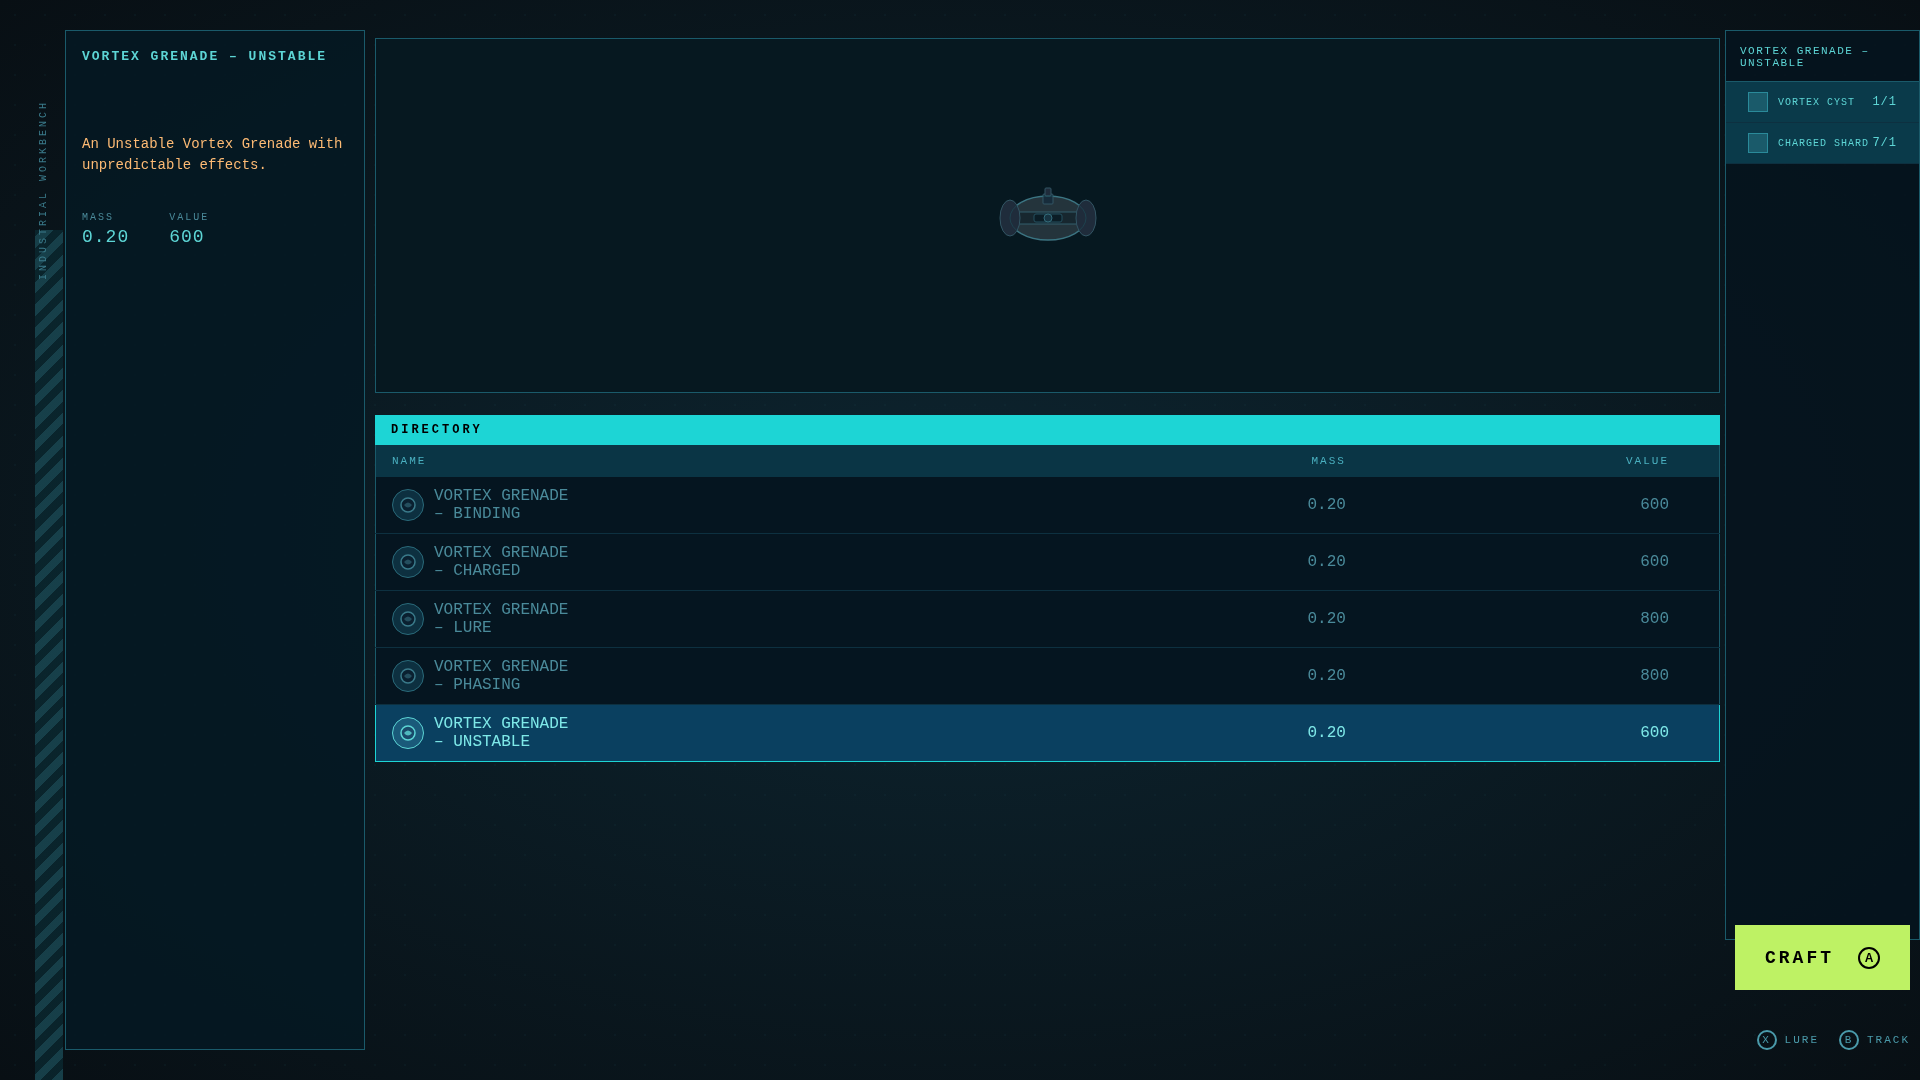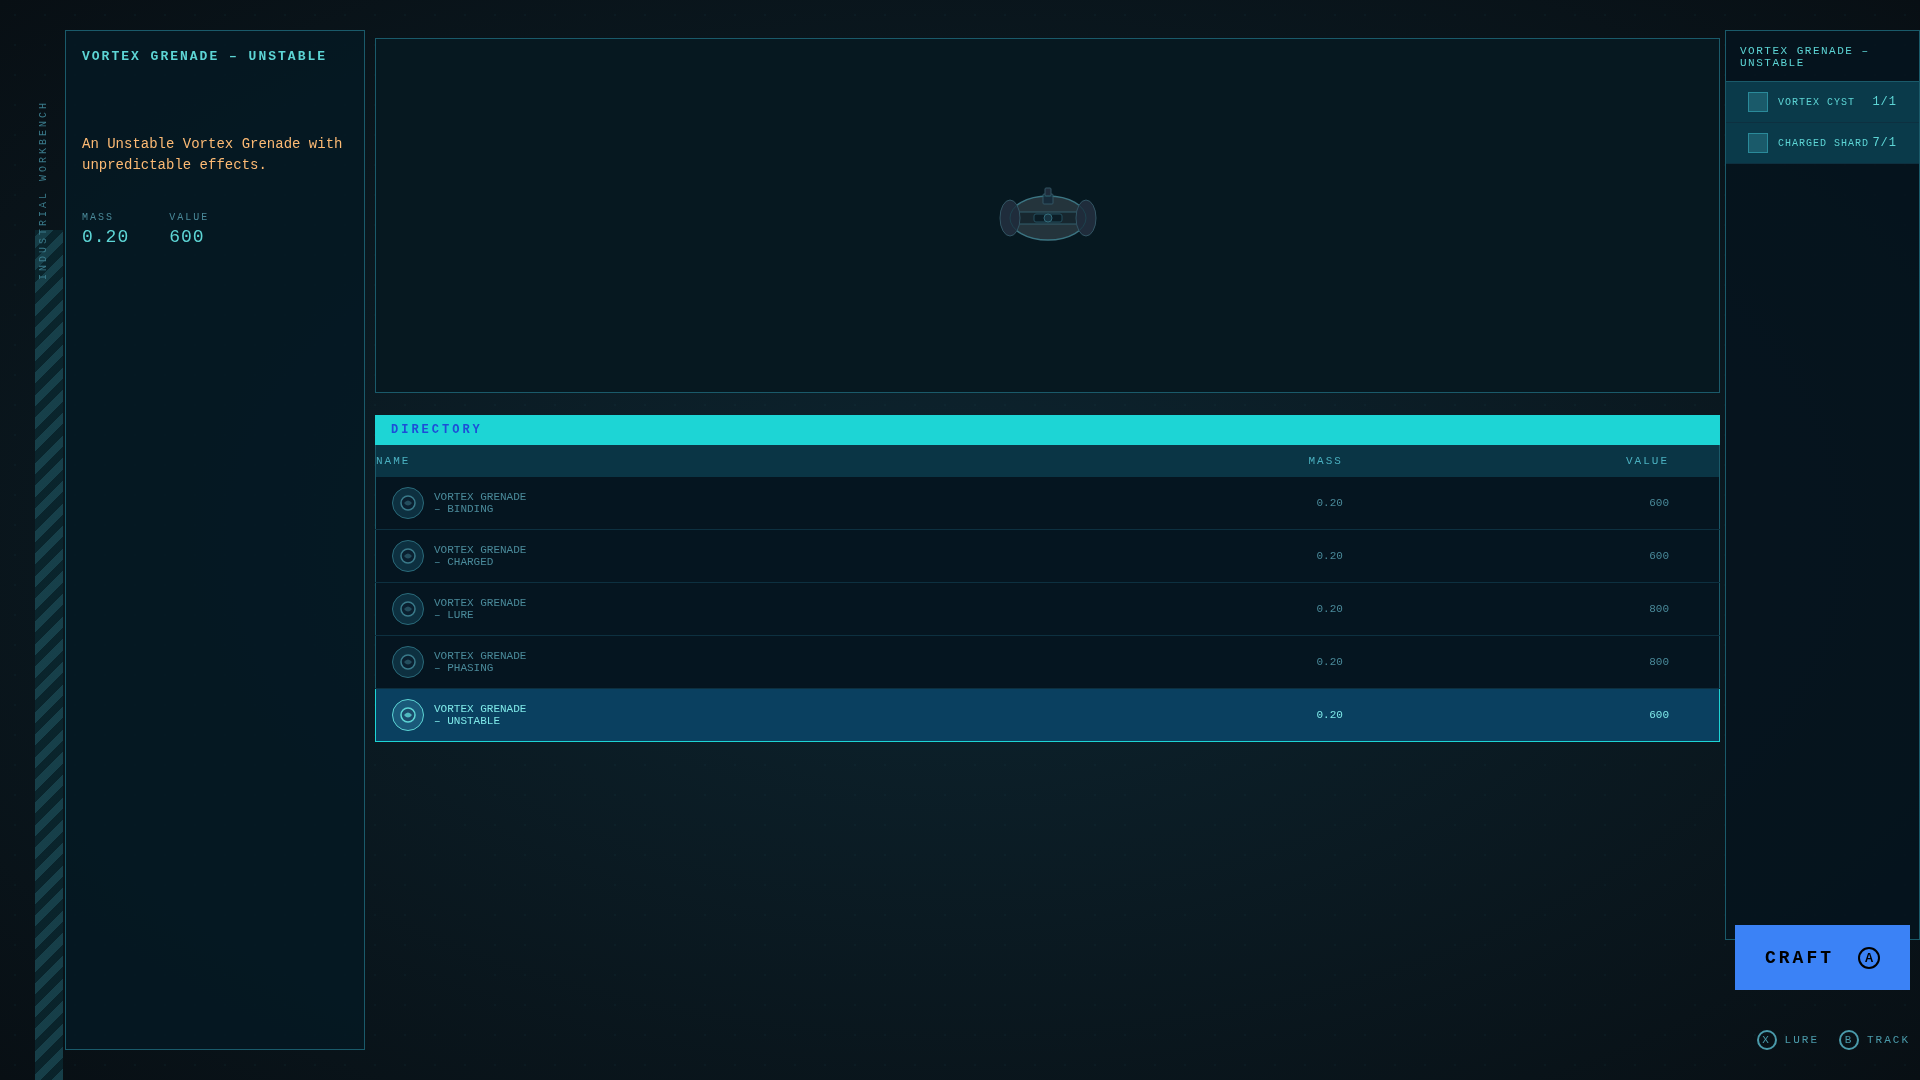--- a/index.html
+++ b/index.html
@@ -124,21 +124,21 @@
     .directory-panel {
       position: absolute;
       left: 375px;
       top: 415px;
       right: 200px;
       bottom: 30px;
     }
 
     .directory-header {
       background: #1dd5d5;
-      color: #1d4ed8;
+      color: #000000;
       font-size: 12px;
       letter-spacing: 3px;
       font-weight: bold;
       padding: 8px 16px;
     }
 
     .directory-table {
       width: 100%;
       border-collapse: collapse;
       background: #051520;
@@ -147,21 +147,21 @@
     }
 
     .directory-table thead tr {
       background: #0a3545;
     }
 
     .directory-table thead th {
       font-size: 11px;
       letter-spacing: 2px;
       color: #4ab0c0;
-      padding: 10px 0;
+      padding: 10px 16px;
       text-align: left;
       font-weight: normal;
     }
 
     .directory-table thead th.align-right {
       text-align: right;
       padding-right: 50px;
     }
 
     .directory-table tbody tr {
@@ -169,21 +169,21 @@
       cursor: pointer;
     }
 
     .directory-table tbody tr.selected {
       background: #0a4060;
       border: 1px solid #1dd5d5;
     }
 
     .directory-table tbody td {
       padding: 10px 16px;
-      font-size: 11px;
+      font-size: 16px;
       color: #4a8a9a;
       vertical-align: middle;
     }
 
     .directory-table tbody tr.selected td {
       color: #7ee8e8;
     }
 
     .directory-table tbody td.align-right {
       text-align: right;
@@ -268,21 +268,21 @@
       text-align: right;
     }
 
     
     .craft-button {
       position: absolute;
       right: 10px;
       bottom: 90px;
       width: 175px;
       height: 65px;
-      background: #3b82f6;
+      background: #bef264;
       border: none;
       cursor: pointer;
       display: flex;
       align-items: center;
       justify-content: center;
       gap: 24px;
     }
 
     .craft-button-text {
       font-family: 'Courier New', Courier, monospace;

